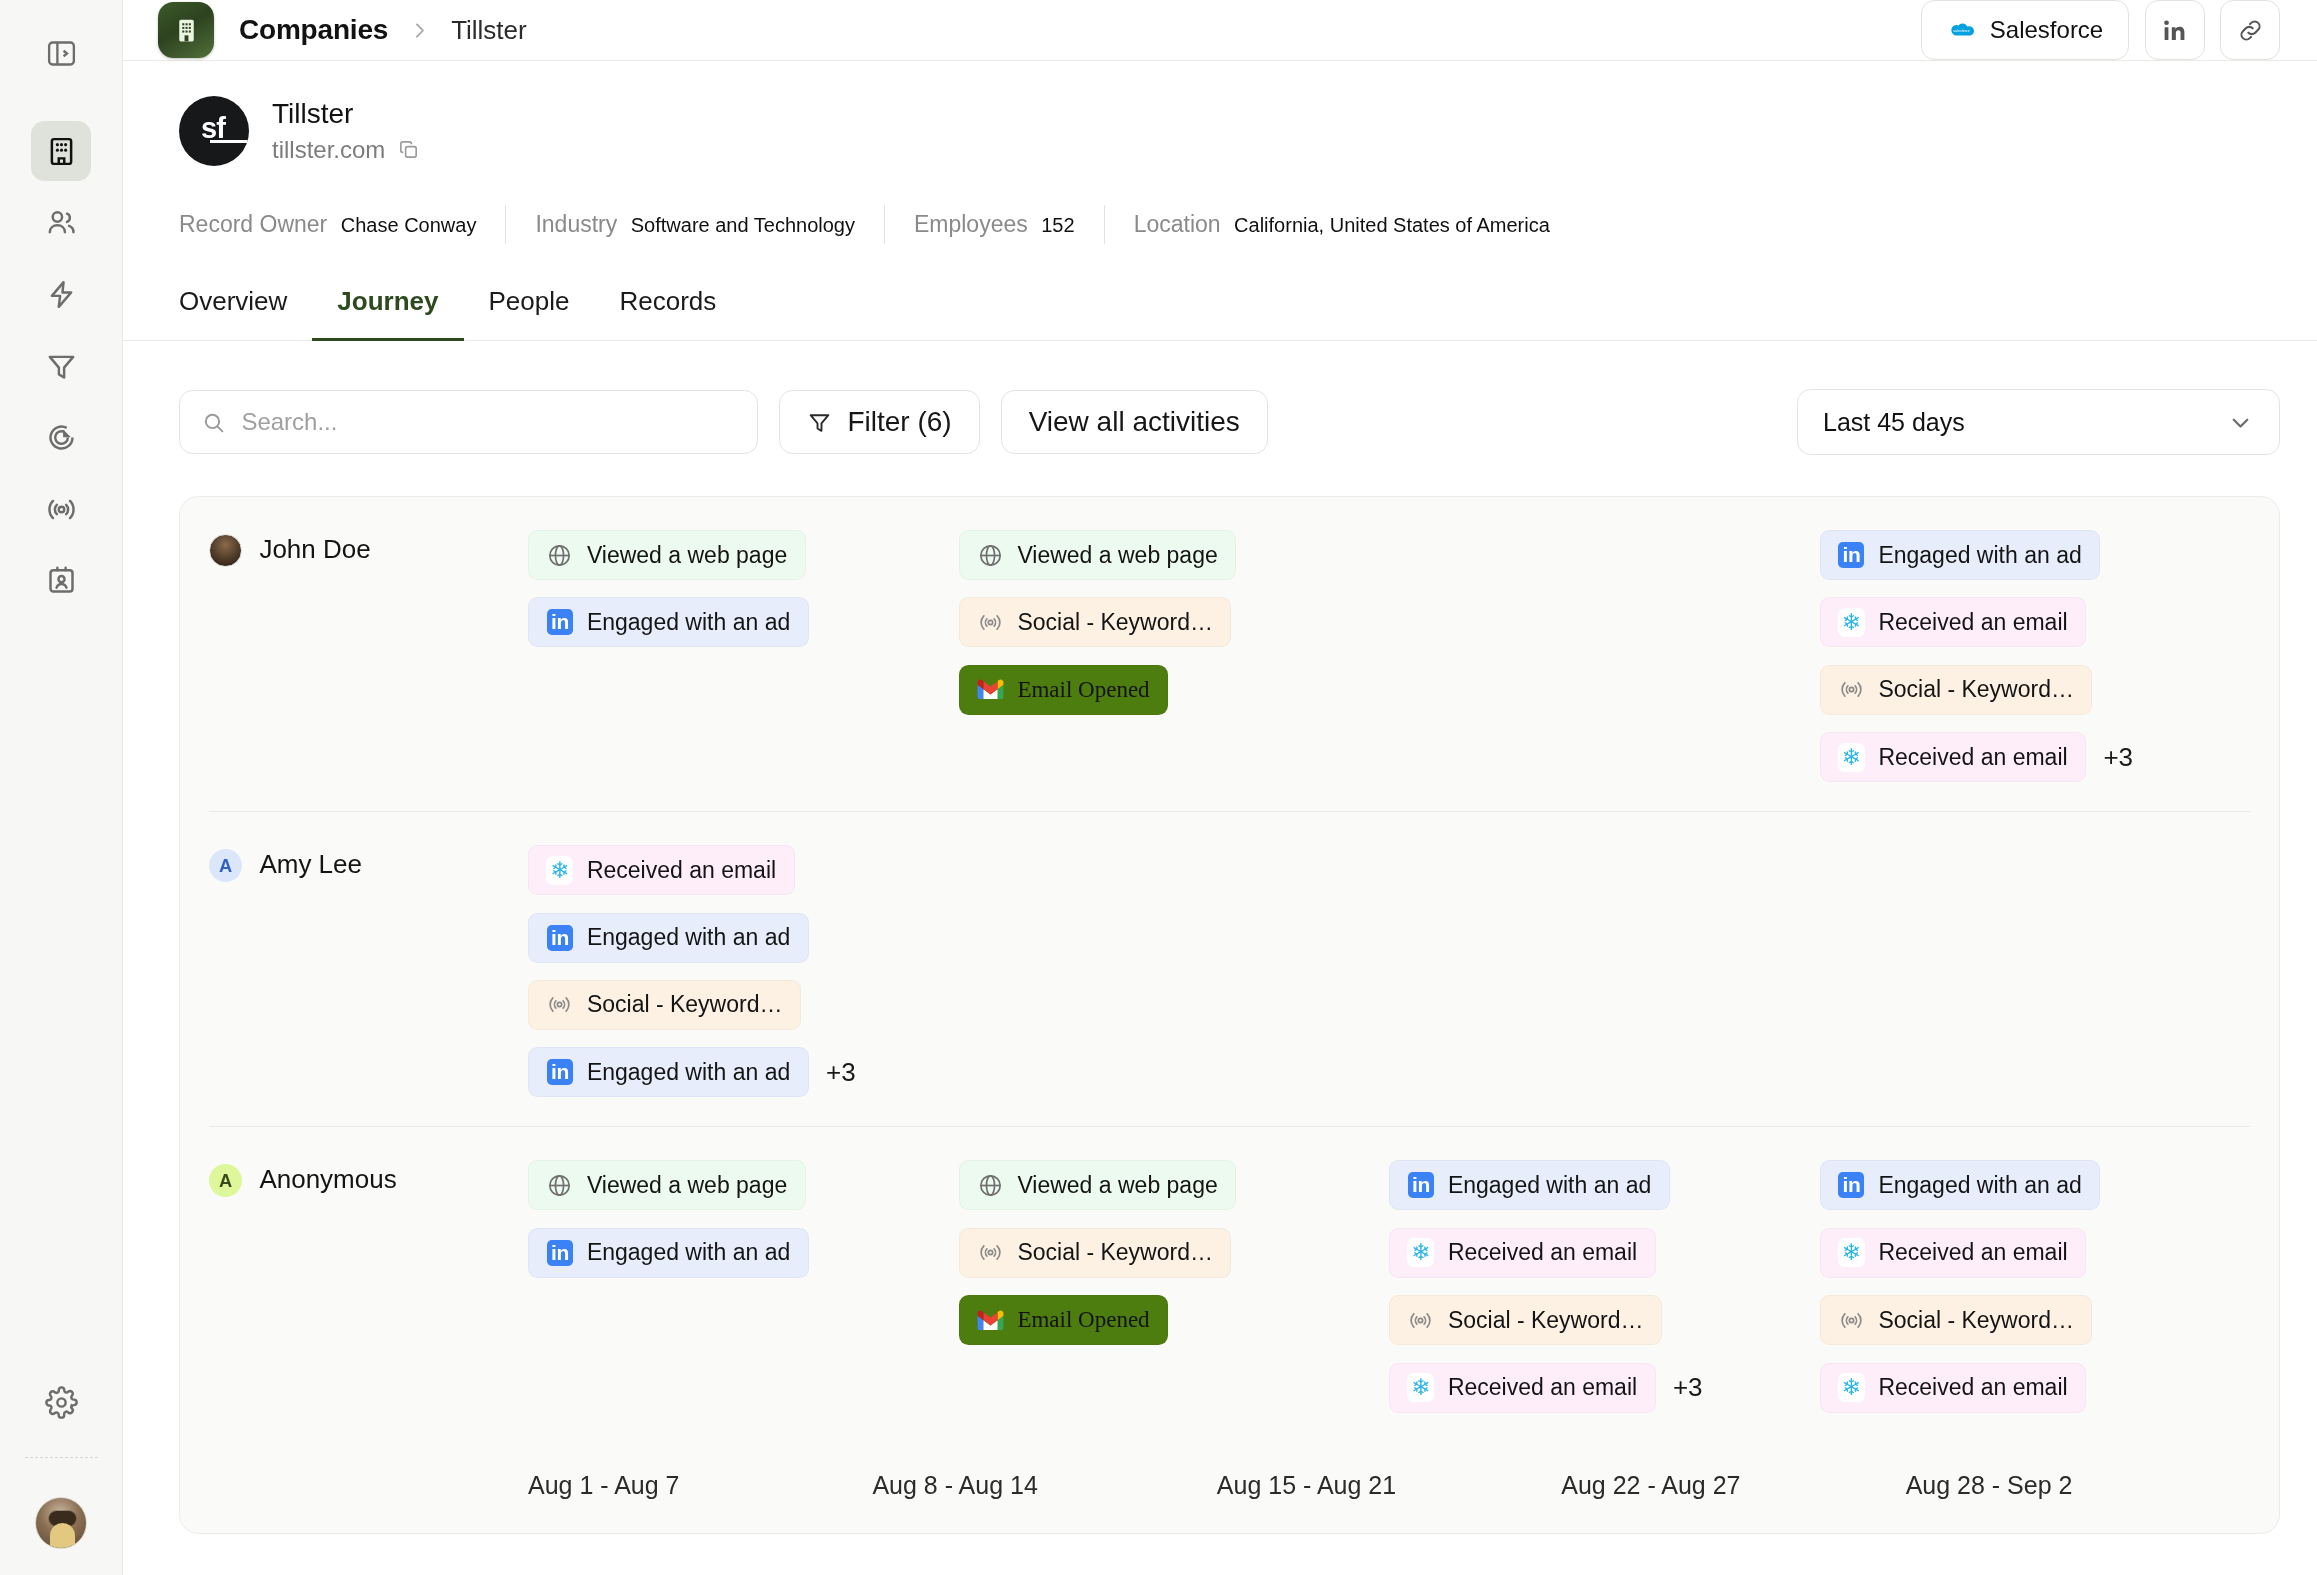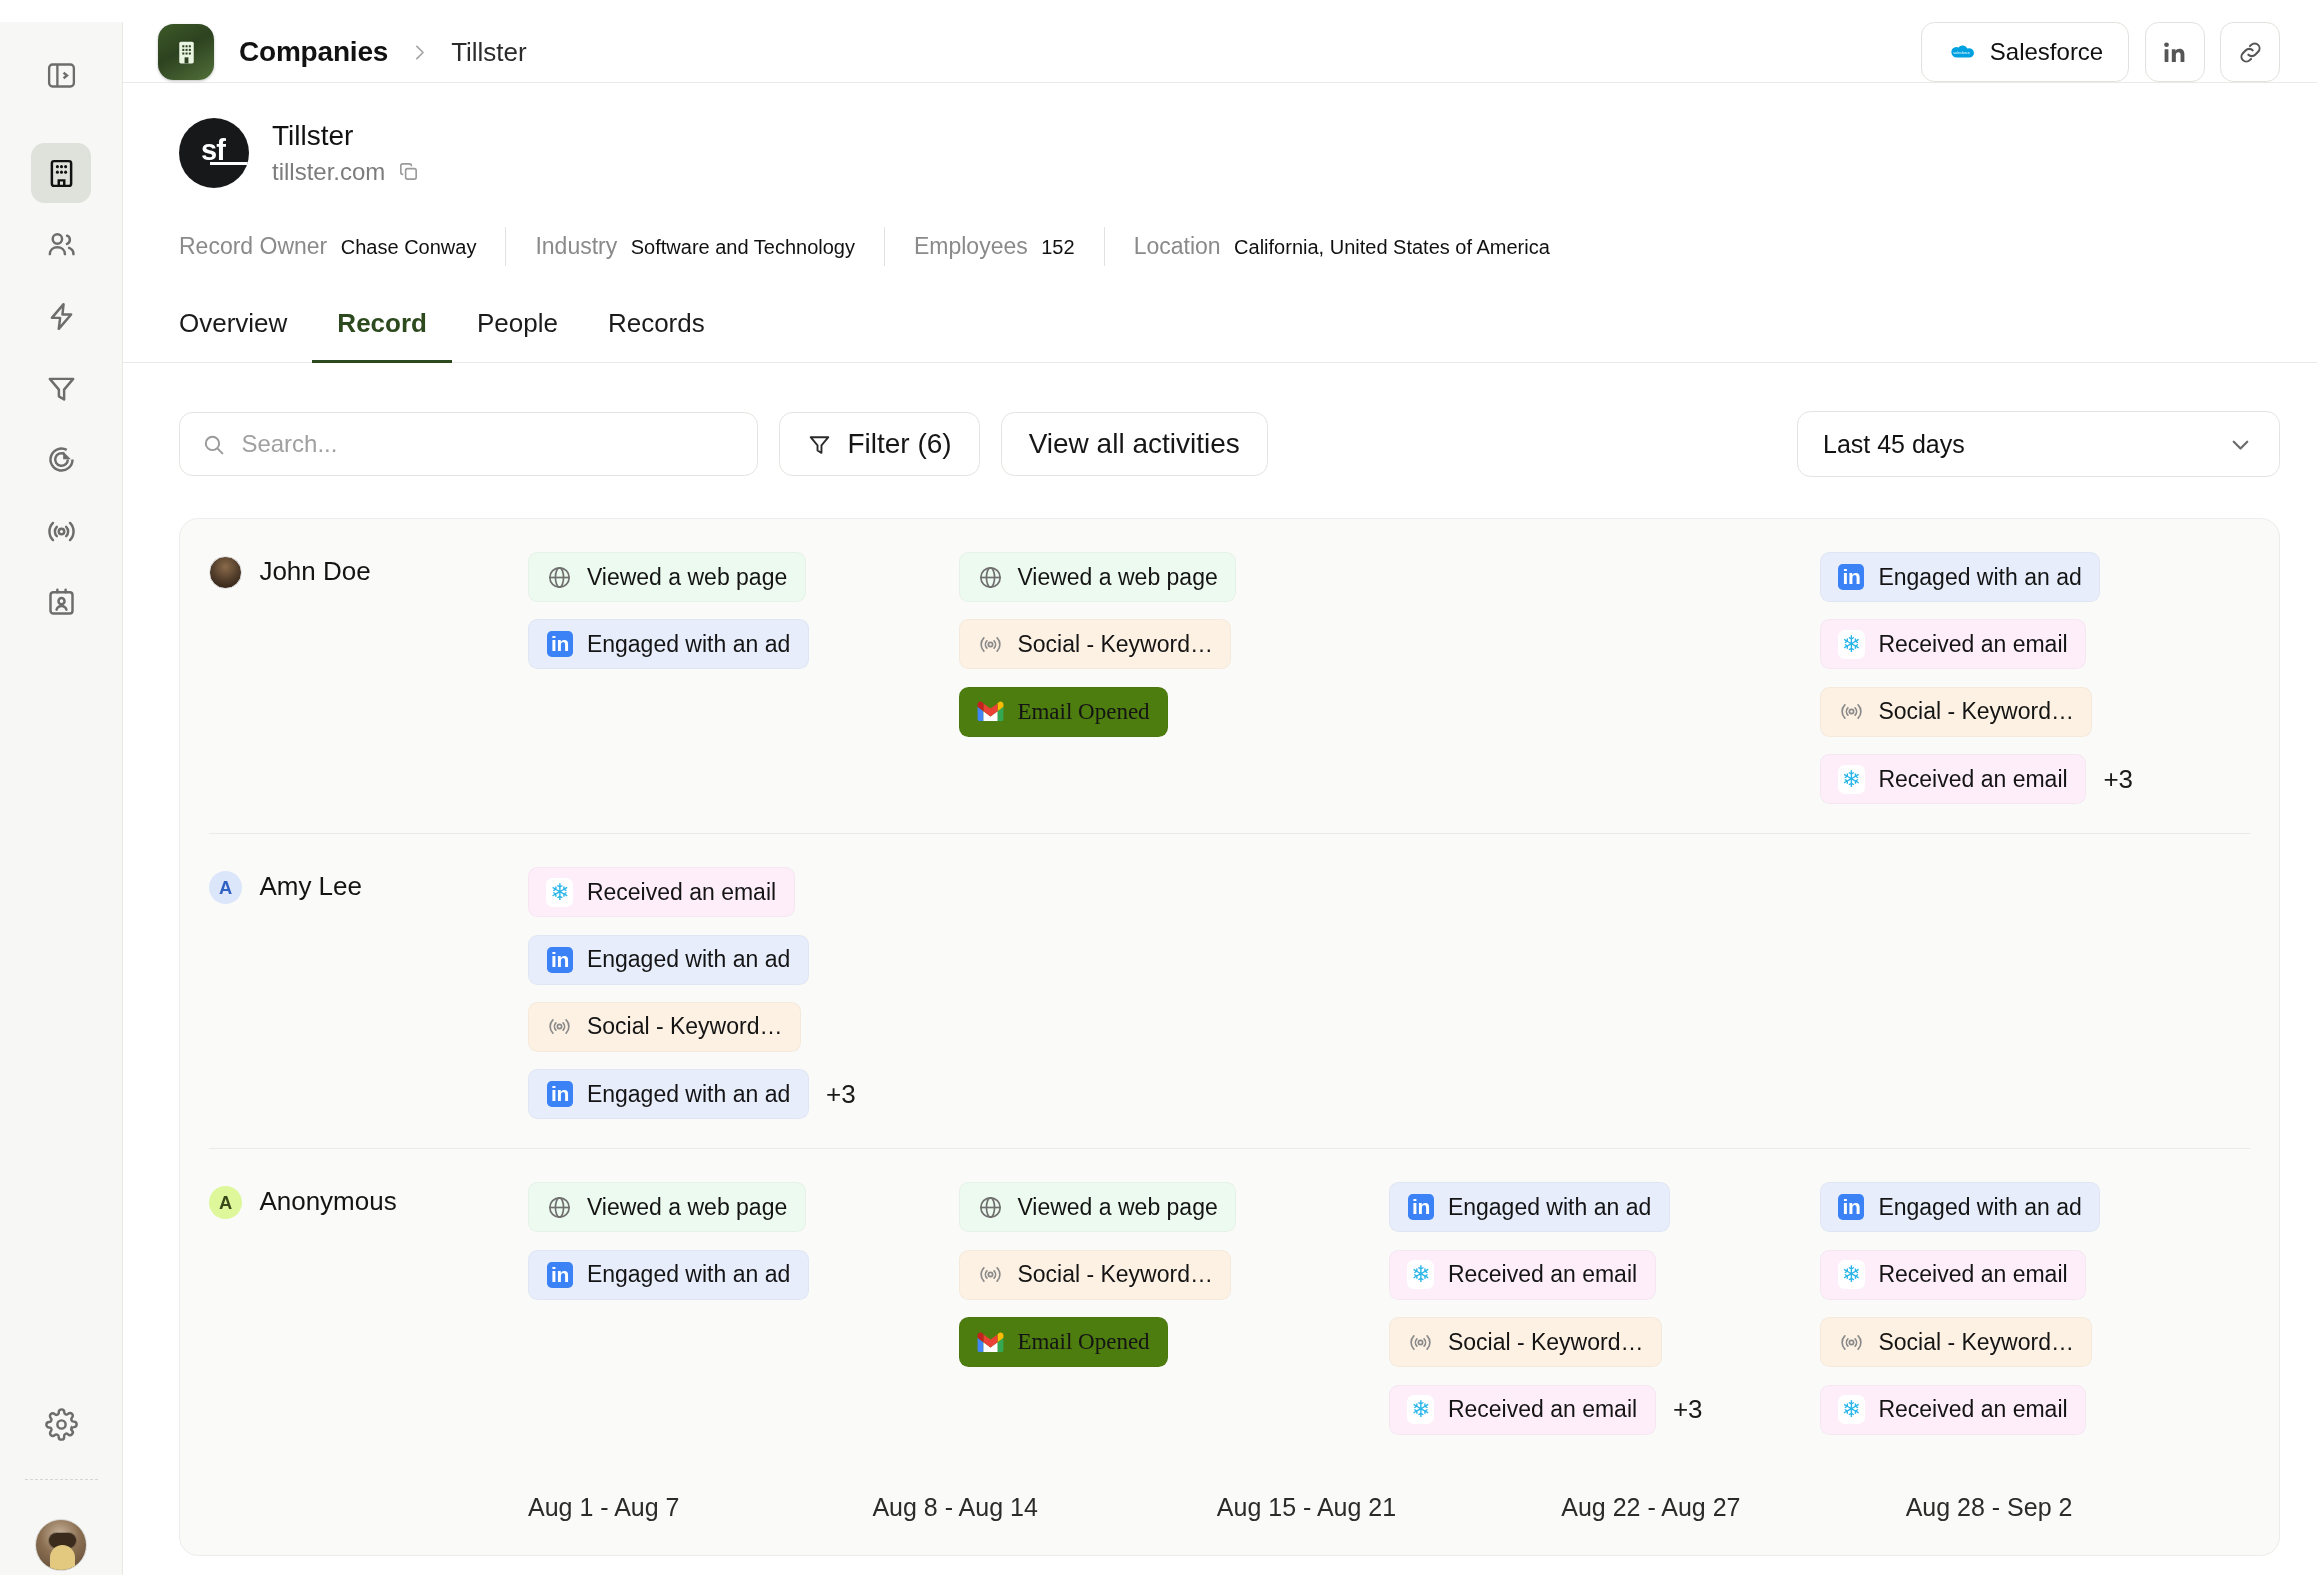--- a/index.html
+++ b/index.html
@@ -3,21 +3,21 @@
 <meta charset="utf-8">
 <style>
   * { box-sizing: border-box; margin: 0; padding: 0; }
   html, body {
     width: 2317px; height: 1576px;
     font-family: "Liberation Sans", sans-serif;
     background: #ffffff;
     overflow: hidden;
     -webkit-font-smoothing: antialiased;
   }
-  .app { display: flex; width: 2317px; height: 1229px; margin-top: 22px; }
+  .app { display: flex; width: 2317px; height: 1229px; }
 
   
   .rail {
     width: 123px; height: 1576px;
     background: #f7f7f5;
     border-right: 1px solid #e8e8e4;
     display: flex; flex-direction: column; align-items: center;
     flex: 0 0 123px;
   }
   .rail-top { height: 106px; display: flex; align-items: center; justify-content: center; width: 100%; }
@@ -355,21 +355,21 @@
         <div class="meta-div"></div>
         <div class="meta-cell">
           <span class="meta-label">Location</span>
           <span class="meta-value">California, United States of America</span>
         </div>
       </div>
     </section>
 
     <nav class="tabs">
       <div class="tab">Overview</div>
-      <div class="tab active">Record</div>
+      <div class="tab active">Journey</div>
       <div class="tab">People</div>
       <div class="tab">Records</div>
     </nav>
 
     <div class="toolbar">
       <div class="search-box">
         <span style="display:flex;">
           <svg width="25" height="25" viewBox="0 0 24 24" fill="none" stroke="#9a9a9a" stroke-width="1.9" stroke-linecap="round">
             <circle cx="11" cy="11" r="6.4"></circle>
               <line x1="16" y1="16" x2="20.5" y2="20.5"></line>

